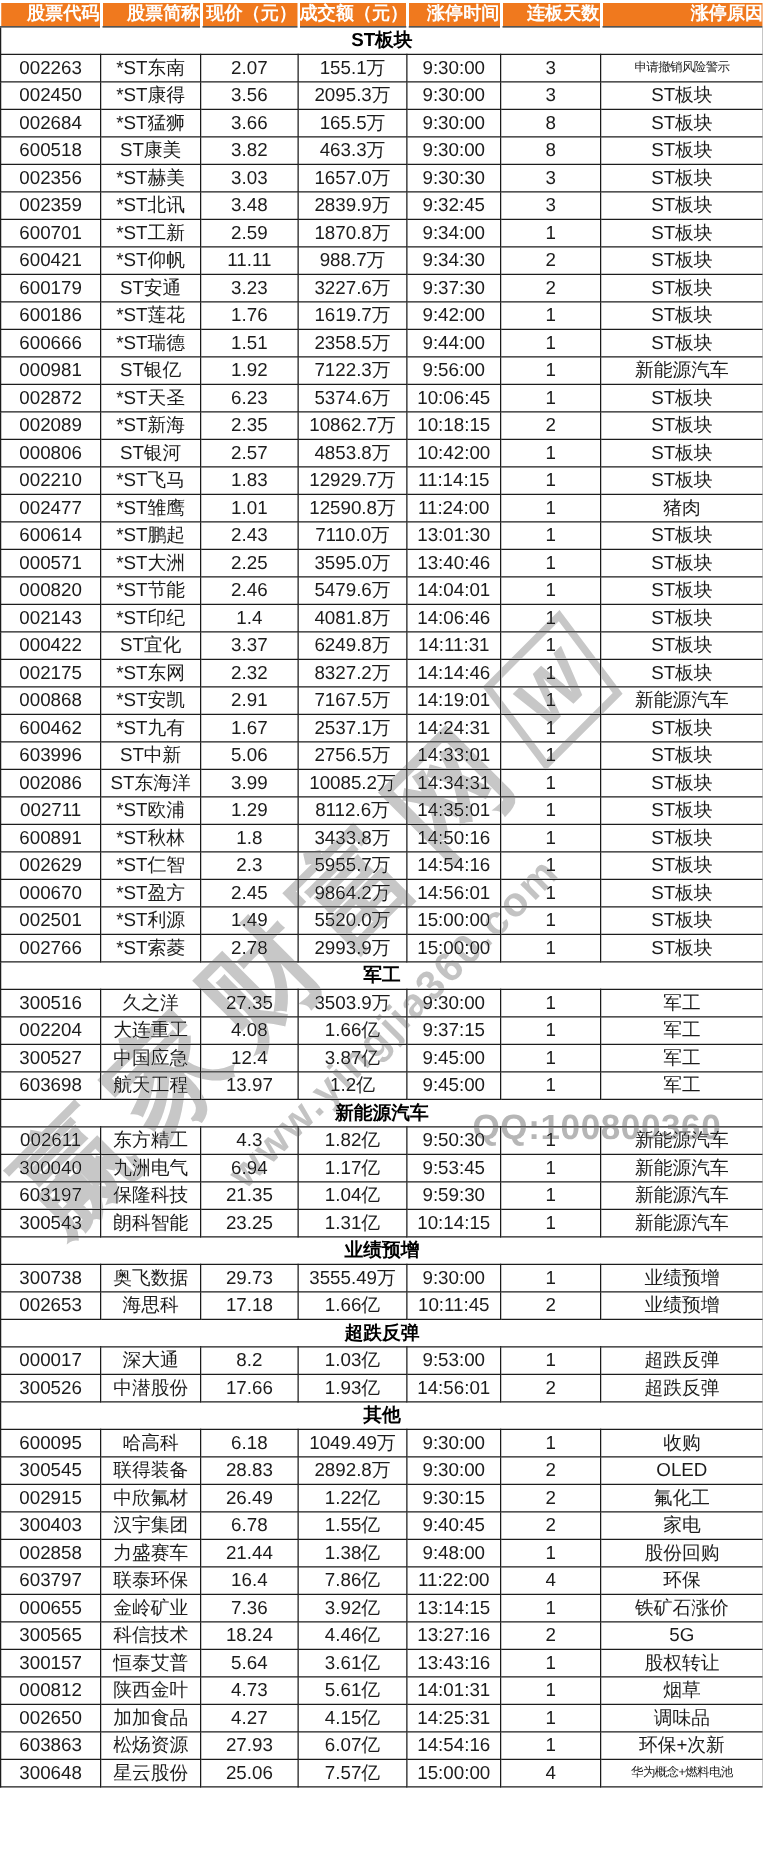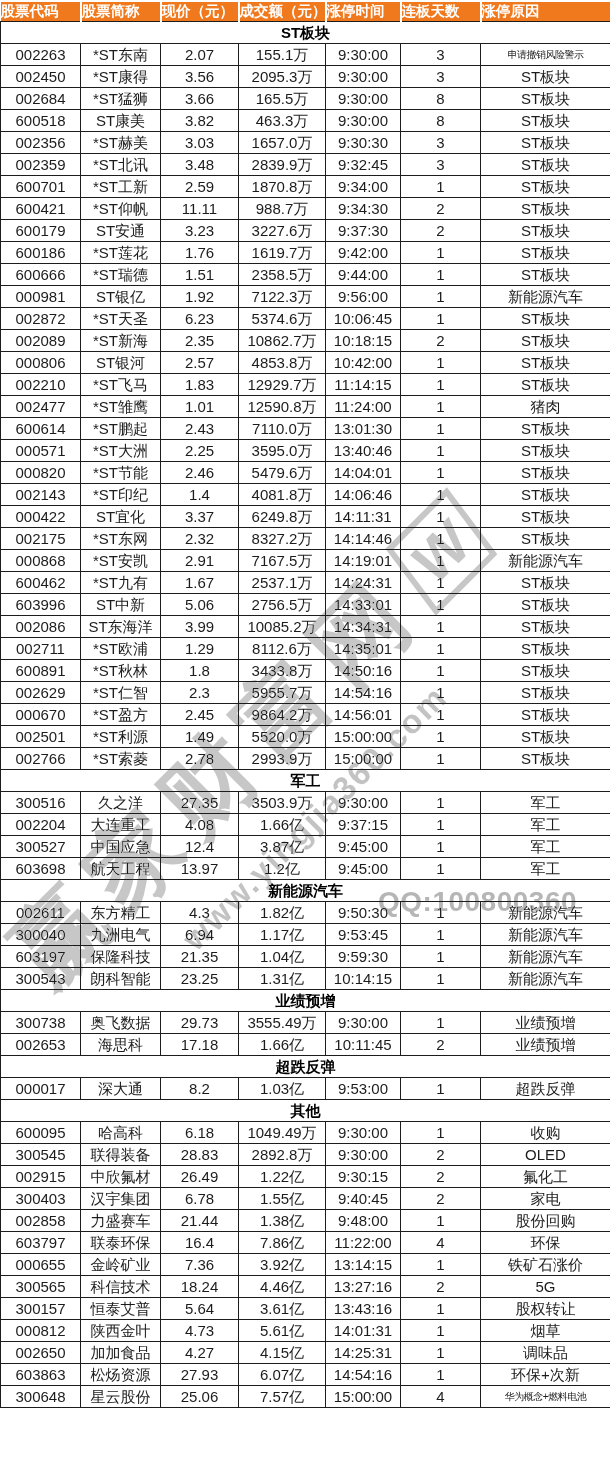--- a/index.html
+++ b/index.html
@@ -15,21 +15,21 @@
     width:610px; table-layout:fixed; border-collapse:collapse;
     position:relative; z-index:1;
   }
   col.c1{width:80px;} col.c2{width:80px;} col.c3{width:78px;}
   col.c4{width:87px;} col.c5{width:75px;} col.c6{width:80px;} col.c7{width:130px;}
 
   thead th {
     background:#F0791E; color:#ffffff; font-weight:bold;
     font-size:14.5px; height:19px; line-height:19px;
     border-right:2px solid #ffffff; border-bottom:1.5px solid #1c1c1c;
-    text-align:left; white-space:nowrap; overflow:hidden;
+    text-align:right; white-space:nowrap; overflow:hidden;
   }
   thead th:last-child { border-right:none;margin-top:29px; }
 
   tbody td {
     border:1px solid #1c1c1c;
     height:21px; line-height:21px;
     font-size:15px; color:#1c1c1c;
     text-align:center; white-space:nowrap; overflow:hidden;
     background:transparent;
   }
@@ -497,20 +497,29 @@
         </tr>
         <tr>
           <td>000017</td>
           <td>深大通</td>
           <td>8.2</td>
           <td>1.03亿</td>
           <td>9:53:00</td>
           <td>1</td>
           <td>超跌反弹</td>
         </tr>
+        <tr>
+          <td>300526</td>
+          <td>中潜股份</td>
+          <td>17.66</td>
+          <td>1.93亿</td>
+          <td>14:56:01</td>
+          <td>2</td>
+          <td>超跌反弹</td>
+        </tr>
         <tr class="section-row">
           <td colspan="7">其他</td>
         </tr>
         <tr>
           <td>600095</td>
           <td>哈高科</td>
           <td>6.18</td>
           <td>1049.49万</td>
           <td>9:30:00</td>
           <td>1</td>

